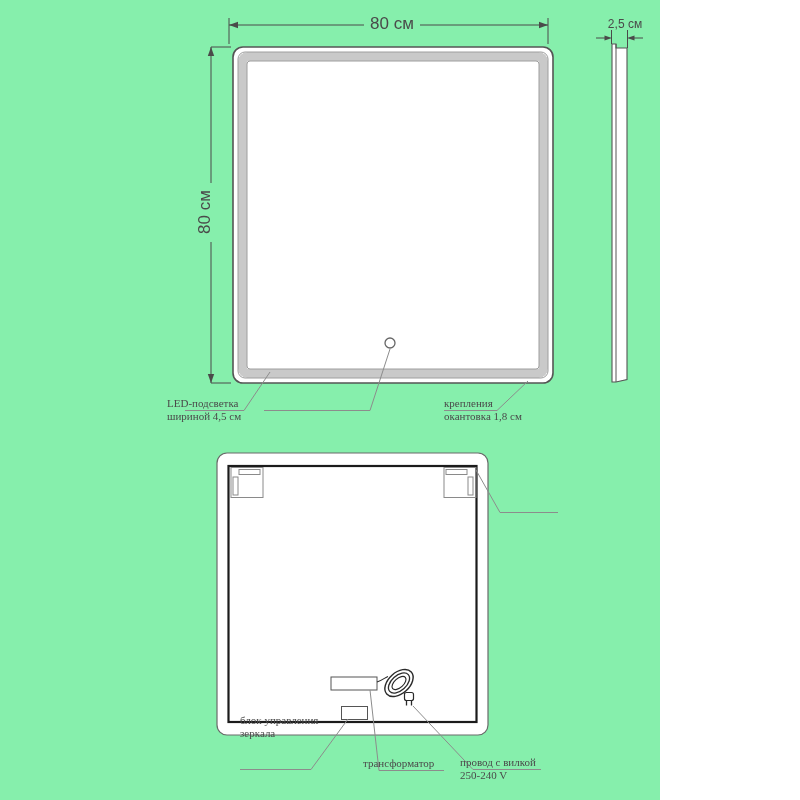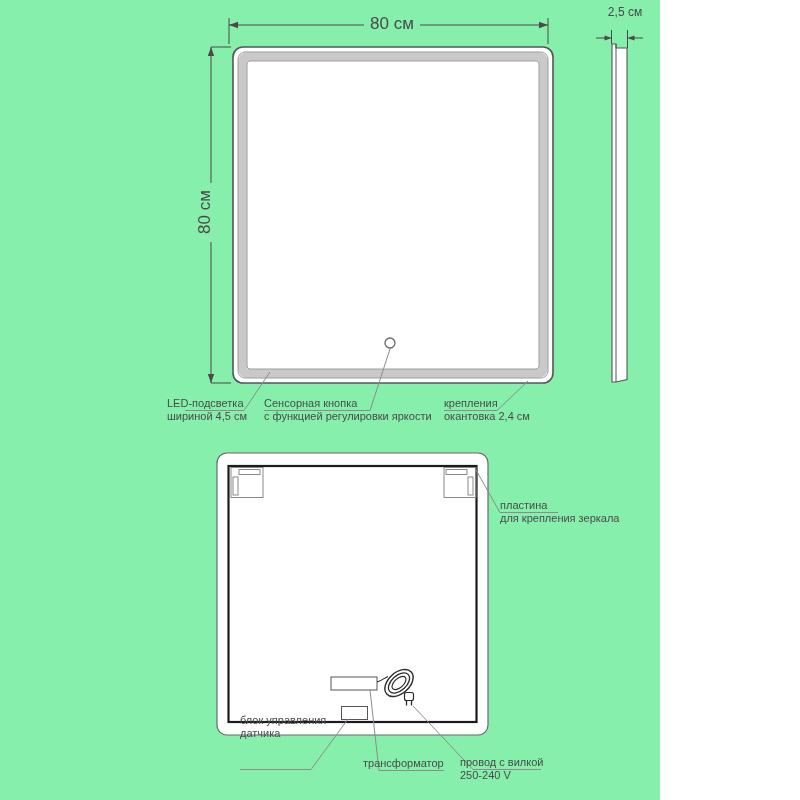--- a/index.html
+++ b/index.html
@@ -11,21 +11,21 @@
   .dim{
     position:absolute;font-size:17px;color:#4a4a4a;white-space:nowrap;
     transform:translate(-50%,-50%);
   }
   .dim.small{font-size:12px;}
   .dim.vertical{transform:translate(-50%,-50%) rotate(-90deg);}
   .callout{
     position:absolute;font-size:11px;line-height:13px;color:#4a4a4a;
     white-space:nowrap;
   }
-  .callout span{display:block;}
+  .callout span{display:block;font-family:Liberation Serif, serif;}
 </style>
 </head>
 <body>
 
 <div class="canvas">
 
   <svg width="800" height="800" viewBox="0 0 800 800">
 
     <g>
 
@@ -132,45 +132,37 @@
       <path d="M379,770.5 H444"></path>
       <path d="M379,770.5 L370,690"></path>
 
       <path d="M473,769.5 H541"></path>
       <path d="M473,769.5 L413,706"></path>
     </g>
   </svg>
 
   <div class="dim" style="left:392px;top:24px;">80 см</div>
   <div class="dim vertical" style="left:205px;top:212px;">80 см</div>
-  <div class="dim small" style="left:625px;top:12px;">2,5 см</div>
+  <div class="dim small" style="left:625px;top:24px;">2,5 см</div>
 
   <div class="callout" style="left:167px;top:397px;">
     <span>LED-подсветка</span>
     <span>шириной 4,5 см</span>
   </div>
 
-  <div class="callout" style="left:264px;top:397px;">
-    <span>Сенсорная кнопка</span>
-    <span>с функцией регулировки яркости</span>
-  </div>
 
   <div class="callout" style="left:444px;top:397px;">
     <span>крепления</span>
-    <span>окантовка 2,4 см</span>
+    <span>окантовка 1,8 см</span>
   </div>
 
-  <div class="callout" style="left:500px;top:499px;">
-    <span>пластина</span>
-    <span>для крепления зеркала</span>
-  </div>
 
   <div class="callout" style="left:240px;top:714px;">
     <span>блок управления</span>
-    <span>датчика</span>
+    <span>зеркала</span>
   </div>
 
   <div class="callout" style="left:363px;top:757px;">
     <span>трансформатор</span>
   </div>
 
   <div class="callout" style="left:460px;top:756px;">
     <span>провод с вилкой</span>
     <span>250-240 V</span>
   </div>

